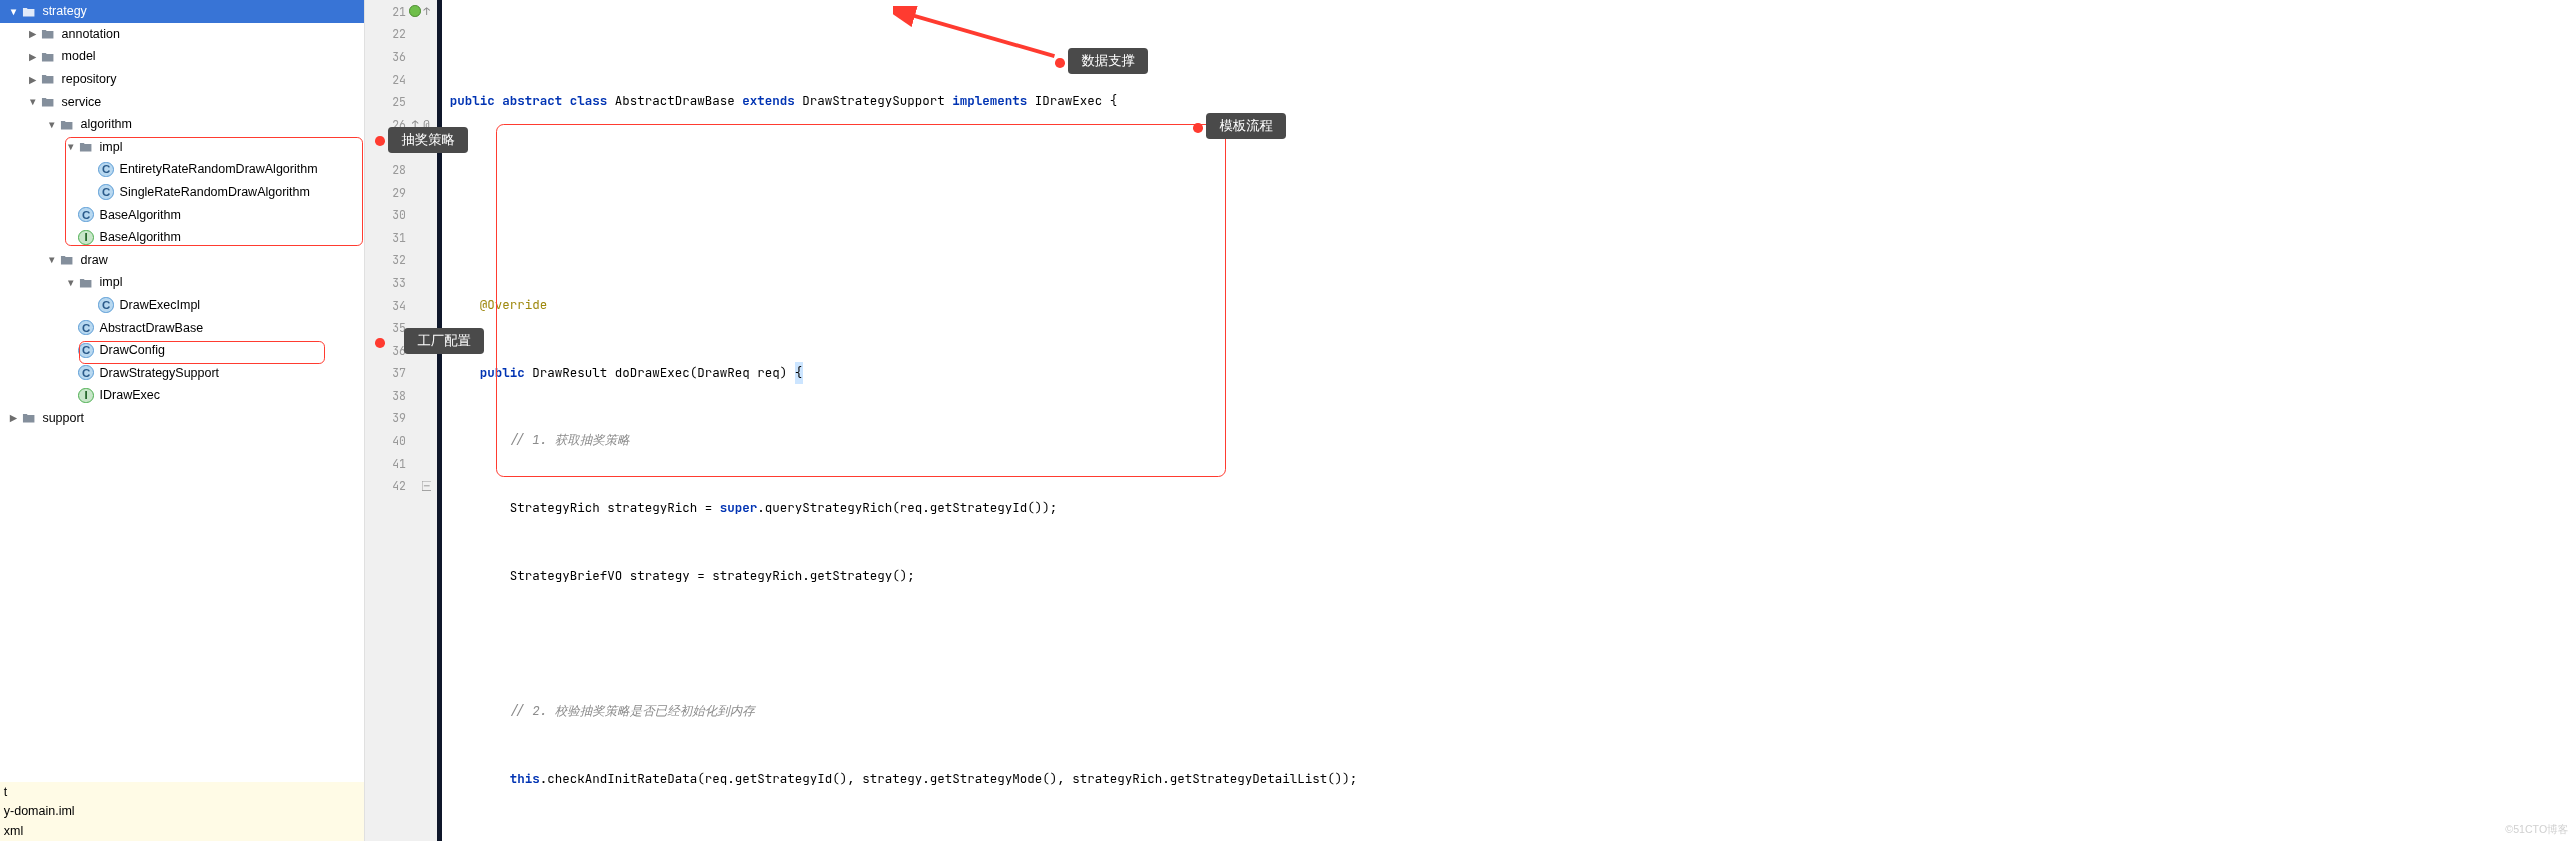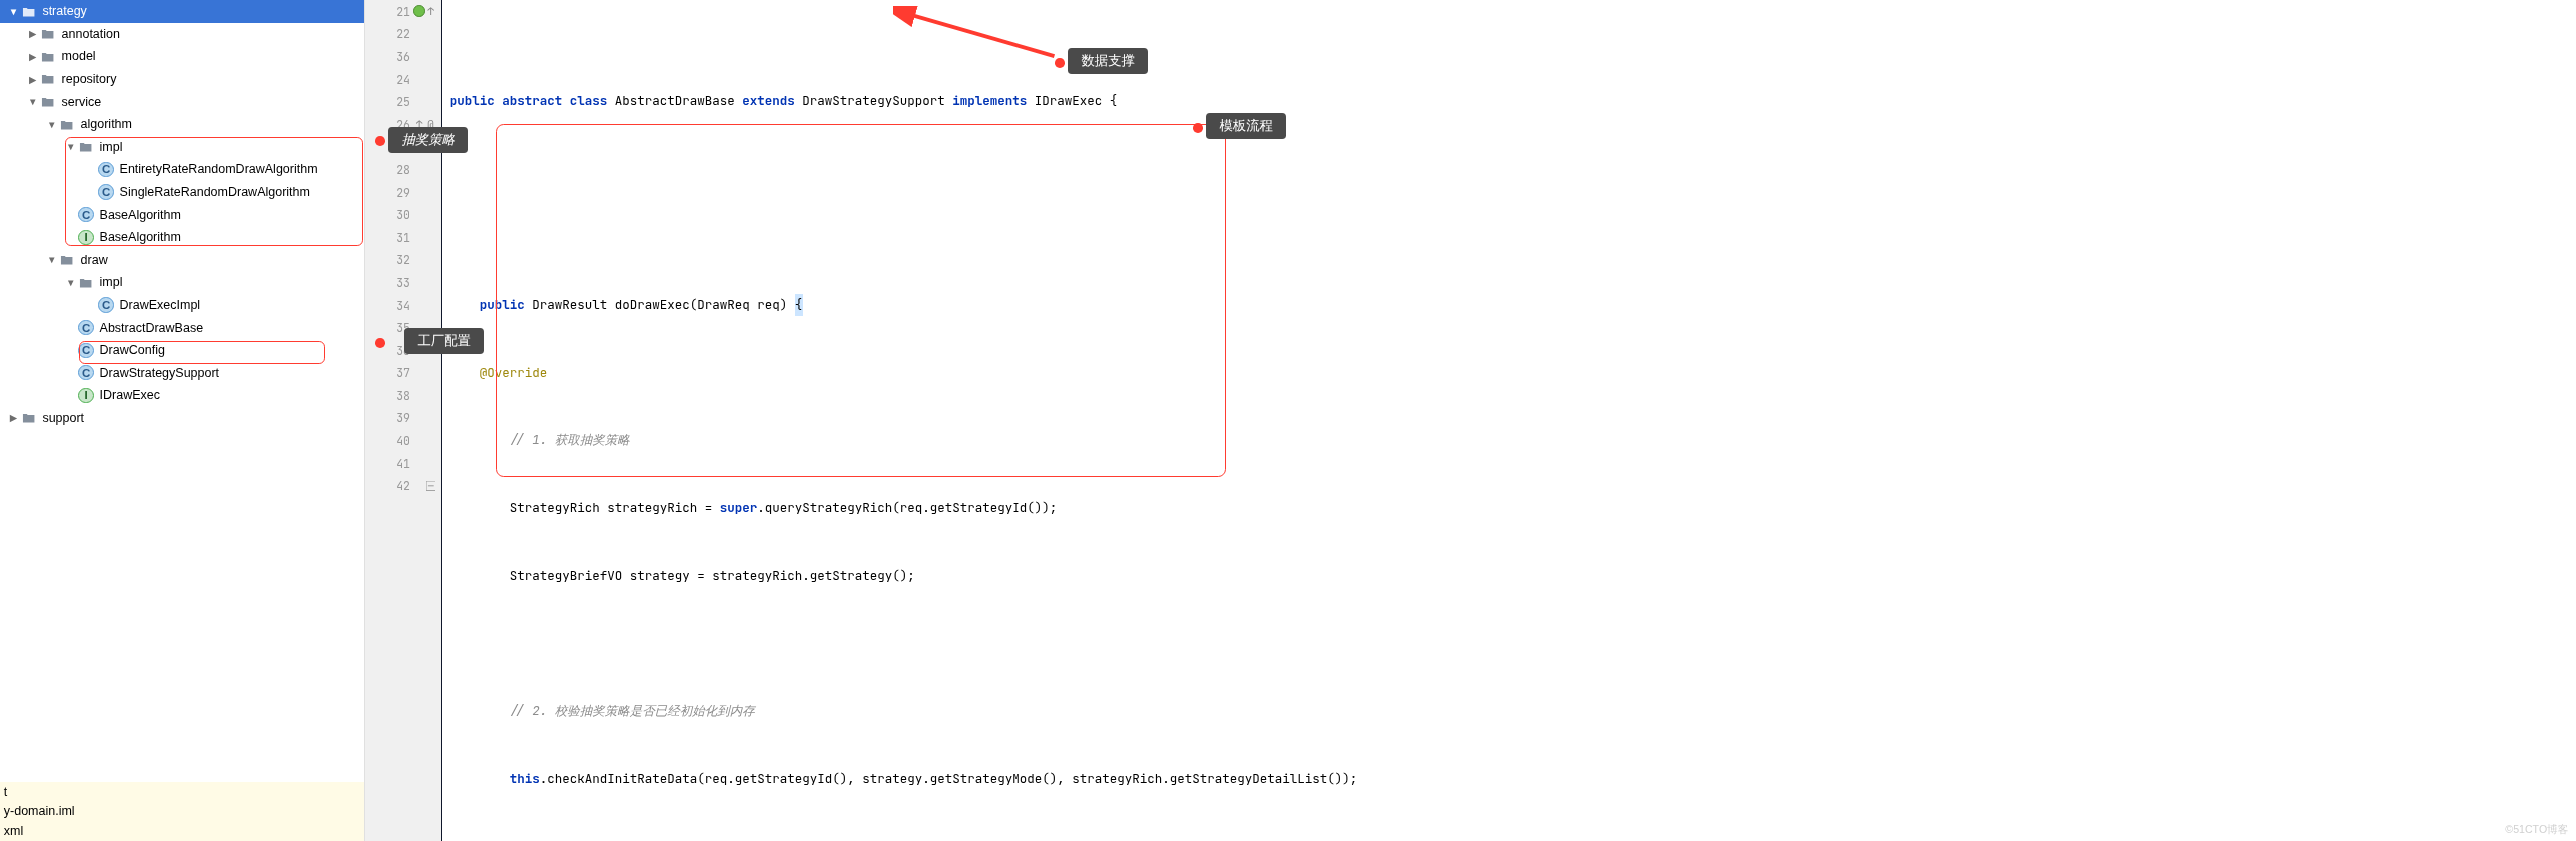--- a/index.html
+++ b/index.html
@@ -76,21 +76,21 @@
       padding: 2.9px 3.8px;
       font-size: 12.5px;
       color: #000;
       background: #fffbe6;
     }
 
     
     .gutter {
       width: 77px;
       background: #f0f0f0;
-      border-right: 1px solid #0f172a;
+      border-right: 5px solid #0f172a;
       display: flex;
       flex-direction: column;
       position: relative;
     }
     .gutter-row {
       height: 22.6px;
       display: flex;
       align-items: center;
       justify-content: flex-end;
       padding-right: 31px;
@@ -371,22 +371,22 @@
         </span></div>
     </div>
 </div>
 
 <div class="editor" id="editor">
   <div class="last-line-bg" style="top:474px;"></div>
 
   <div class="code-line"><span class="kw">public abstract class </span><span class="cls">AbstractDrawBase</span><span class="kw"> extends </span><span class="cls">DrawStrategySupport</span><span class="kw"> implements </span><span class="cls">IDrawExec</span><span> {</span></div>
   <div class="code-line"></div>
   <div class="code-line"></div>
+  <div class="code-line"><span class="ann">    @Override</span></div>
   <div class="code-line"><span class="kw">    public </span><span>DrawResult doDrawExec(DrawReq req) </span><span class="caret-highlight">{</span></div>
-  <div class="code-line"><span class="ann">    @Override</span></div>
   <div class="code-line"><span class="cm">        // 1. 获取抽奖策略</span></div>
   <div class="code-line"><span>        StrategyRich strategyRich = </span><span class="kw">super</span><span>.queryStrategyRich(req.getStrategyId());</span></div>
   <div class="code-line"><span>        StrategyBriefVO strategy = strategyRich.getStrategy();</span></div>
   <div class="code-line"></div>
   <div class="code-line"><span class="cm">        // 2. 校验抽奖策略是否已经初始化到内存</span></div>
   <div class="code-line"><span class="kw">        this</span><span>.checkAndInitRateData(req.getStrategyId(), strategy.getStrategyMode(), strategyRich.getStrategyDetailList());</span></div>
   
   
   
   
@@ -394,21 +394,21 @@
   
   
   
   
   
 
   
   <div class="method-body-box" style="left:54px;top:124px;width:730px;height:353px;"></div>
 </div>
 
-<div class="callout" style="left:388px;top:127px;font-style:italic;">
+<div class="callout" style="left:388px;top:127px;">
   <span>抽奖策略</span>
 </div>
 <div class="callout-dot" style="left:375px;top:136px;"></div>
 
 <div class="callout" style="left:404px;top:328px;">
   <span>工厂配置</span>
 </div>
 <div class="callout-dot" style="left:375px;top:338px;"></div>
 
 <div class="callout" style="left:1068px;top:48px;">

